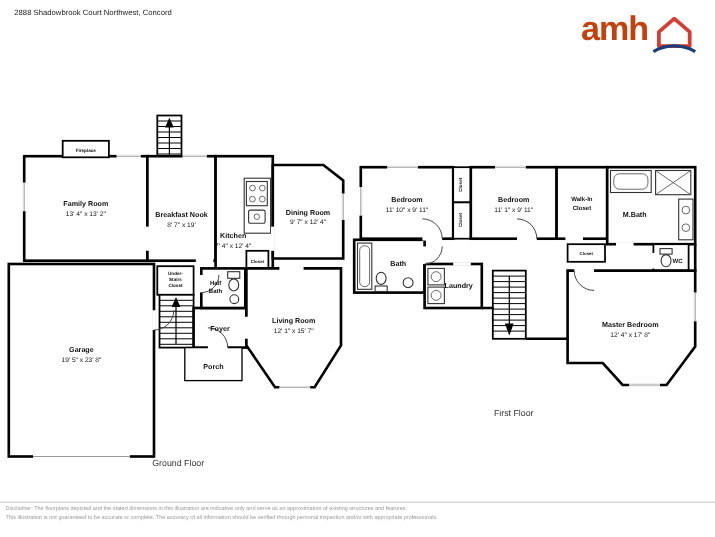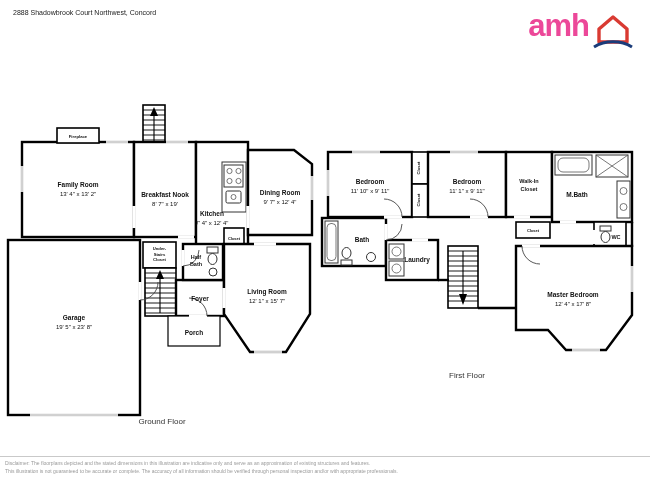--- a/index.html
+++ b/index.html
@@ -7,21 +7,21 @@
     position:relative;width:650px;height:488px;background:#fff;overflow:hidden;
     font-family:"Liberation Sans",sans-serif;
   }
   .address{
     position:absolute;left:13px;top:9px;font-size:7px;color:#222;
   }
   .logo{
     position:absolute;right:16px;top:12px;display:flex;align-items:flex-start;gap:3px;
   }
   .logo-text{
-    font-size:31px;font-weight:bold;color:#ec4899;line-height:0.9;letter-spacing:-1px;
+    font-size:31px;font-weight:bold;color:#c2410c;line-height:0.9;letter-spacing:-1px;
   }
   .plan-svg{position:absolute;left:0;top:0;}
   
   .wall{fill:#fff;stroke:#000;stroke-width:2.4;}
   .wall-thin{fill:#fff;stroke:#000;stroke-width:1.6;}
   .wall-light{fill:#fff;stroke:#000;stroke-width:1.2;}
   .wline{stroke:#000;stroke-width:2.4;}
   .fixture{fill:#fff;stroke:#333;stroke-width:1;}
   .fixture-detail{fill:none;stroke:#555;stroke-width:.8;}
   .tread{fill:none;stroke:#000;stroke-width:.9;}

